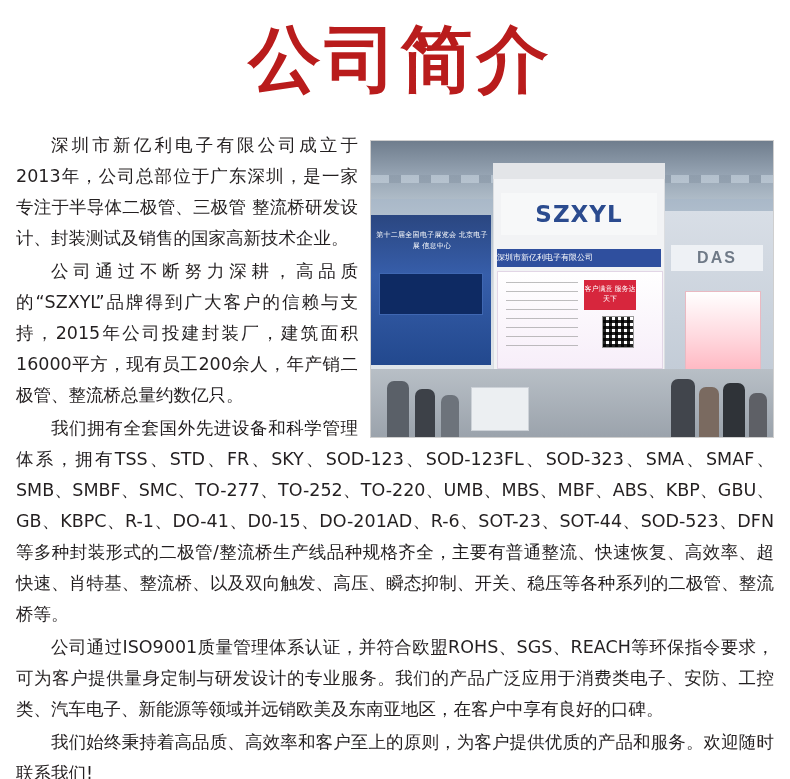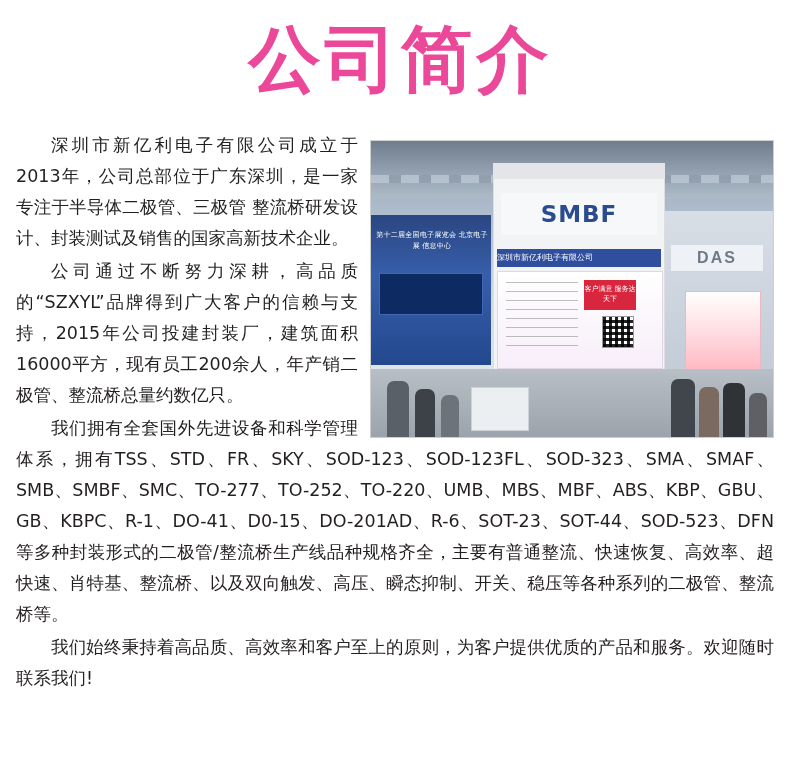--- a/index.html
+++ b/index.html
@@ -24,21 +24,21 @@
   .title {
     position: absolute;
     left: 0;
     top: 18px;
     width: 790px;
     text-align: center;
     font-family: "DejaVu Sans", "Liberation Sans", sans-serif;
     font-weight: bold;
     font-size: 72px;
     letter-spacing: 4px;
-    color: #ec4899;
+    color: #b91c1c;
     line-height: 1.15;
     padding-left: 11px;
     box-sizing: border-box;
   }
   .content {
     position: absolute;
     left: 0;
     top: 130px;
     width: 790px;
     padding: 0 16px 0 16px;
@@ -190,21 +190,21 @@
       <div class="ph-leftbooth"></div>
       <div class="ph-leftbooth-text">第十二届全国电子展览会 北京电子展 信息中心</div>
       <div class="ph-leftscreen"></div>
 
       <div class="ph-rightbooth"></div>
       <div class="ph-rightbooth-logo">DAS</div>
       <div class="ph-banner-right"></div>
 
       <div class="ph-tower"></div>
       <div class="ph-tower-top"></div>
-      <div class="ph-tower-brand">SMBF</div>
+      <div class="ph-tower-brand">SZXYL</div>
       <div class="ph-tower-sub">深圳市新亿利电子有限公司</div>
 
       <div class="ph-tower-panel">
         <div class="pp-lines"></div>
         <div class="pp-red">客户满意 服务达天下</div>
         <div class="pp-qr"></div>
       </div>
 
       <div class="ph-tower-foot"></div>
       <div class="ph-floor"></div>
@@ -217,16 +217,17 @@
         <i class="p4"></i>
         <i class="p5"></i>
         <i class="p6"></i>
         <i class="p7"></i>
       </div>
     </div>
 
     <p class="para indent">深圳市新亿利电子有限公司成立于2013年，公司总部位于广东深圳，是一家专注于半导体二极管、三极管 整流桥研发设计、封装测试及销售的国家高新技术企业。</p>
     <p class="para indent">公司通过不断努力深耕，高品质的“SZXYL”品牌得到广大客户的信赖与支持，2015年公司投建封装厂，建筑面积16000平方，现有员工200余人，年产销二极管、整流桥总量约数亿只。</p>
     <p class="para indent">我们拥有全套国外先进设备和科学管理体系，拥有TSS、STD、FR、SKY、SOD-123、SOD-123FL、SOD-323、SMA、SMAF、SMB、SMBF、SMC、TO-277、TO-252、TO-220、UMB、MBS、MBF、ABS、KBP、GBU、GB、KBPC、R-1、DO-41、D0-15、DO-201AD、R-6、SOT-23、SOT-44、SOD-523、DFN等多种封装形式的二极管/整流桥生产线品种规格齐全，主要有普通整流、快速恢复、高效率、超快速、肖特基、整流桥、以及双向触发、高压、瞬态抑制、开关、稳压等各种系列的二极管、整流桥等。</p>
+    <p class="para indent">公司通过ISO9001质量管理体系认证，并符合欧盟ROHS、SGS、REACH等环保指令要求，可为客户提供量身定制与研发设计的专业服务。我们的产品广泛应用于消费类电子、安防、工控类、汽车电子、新能源等领域并远销欧美及东南亚地区，在客户中享有良好的口碑。</p>
     <p class="para indent">我们始终秉持着高品质、高效率和客户至上的原则，为客户提供优质的产品和服务。欢迎随时联系我们!</p>
 
   </div>
 </div>
 
 </body></html>

